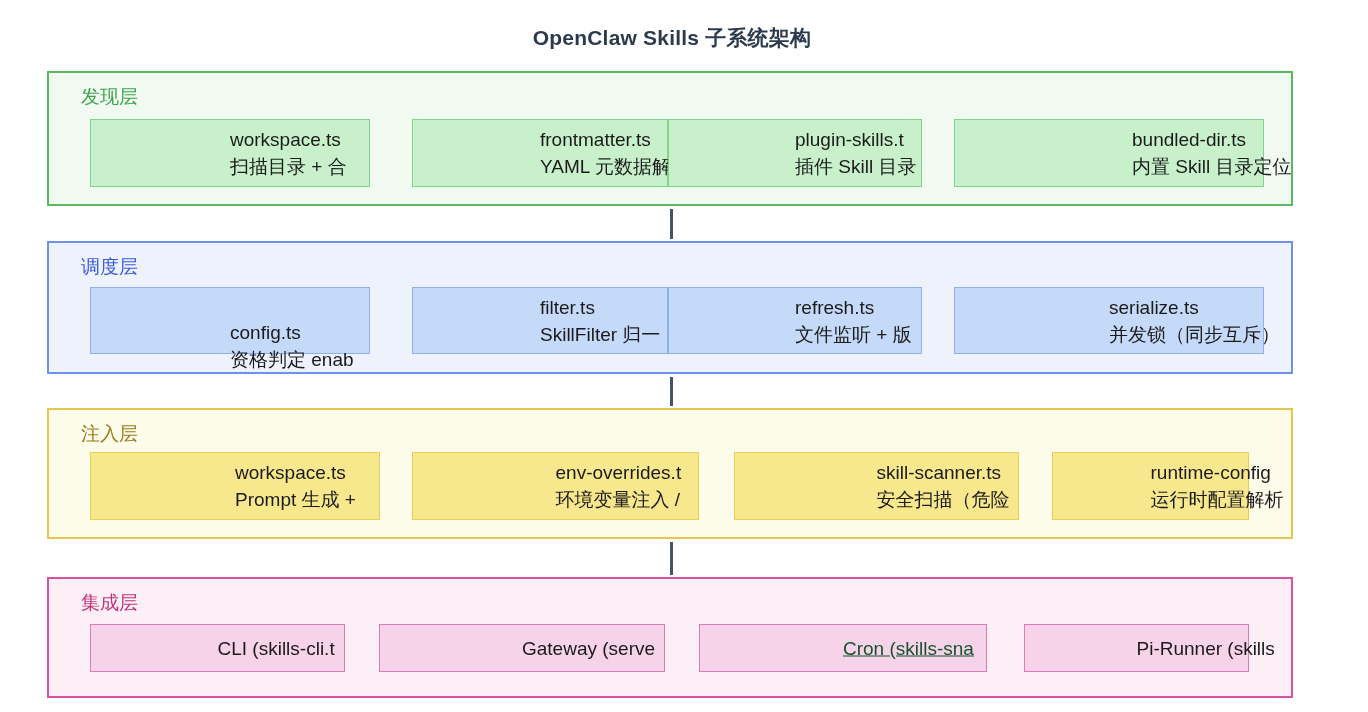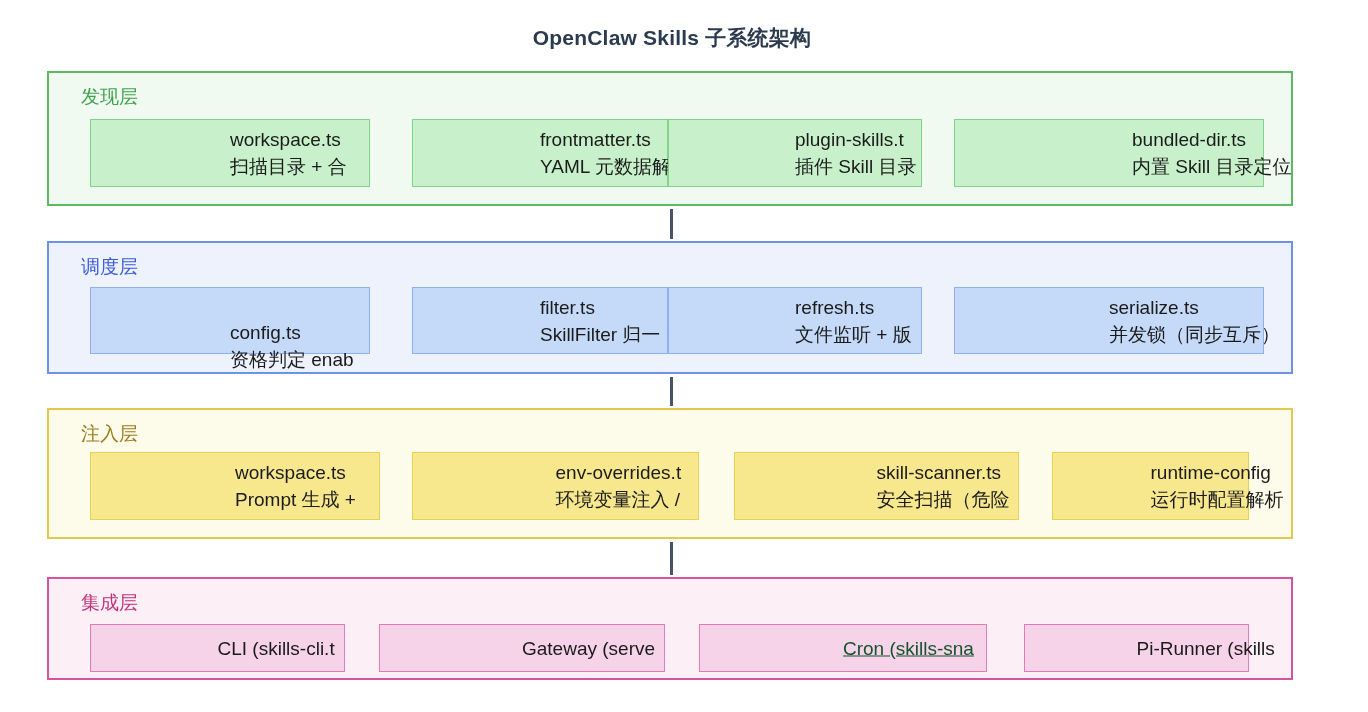--- a/index.html
+++ b/index.html
@@ -30,21 +30,21 @@
     white-space:nowrap;text-align:left;
     font-size:19px;line-height:27px;color:#1b1b1b;
   }
   .connector{
     position:absolute;left:670px;width:3px;background:#475366;
   }
   
   .layer-0{top:71px;height:135px;}
   .layer-1{top:241px;height:133px;}
   .layer-2{top:408px;height:131px;}
-  .layer-3{top:577px;height:103px;}
+  .layer-3{top:577px;height:121px;}
   
   .layer-0 .node{top:46px;height:68px;}
   .layer-1 .node{top:44px;height:67px;}
   .layer-2 .node{top:42px;height:68px;}
   .layer-3 .node{top:45px;height:48px;}
   
   .layer-0 .n0,.layer-1 .n0{left:41px;width:280px;}
   .layer-0 .n1,.layer-1 .n1{left:331px;width:256px;margin-left:32px;}
   .layer-0 .n2,.layer-1 .n2{left:619px;width:254px;}
   .layer-0 .n3,.layer-1 .n3{left:905px;width:310px;}

